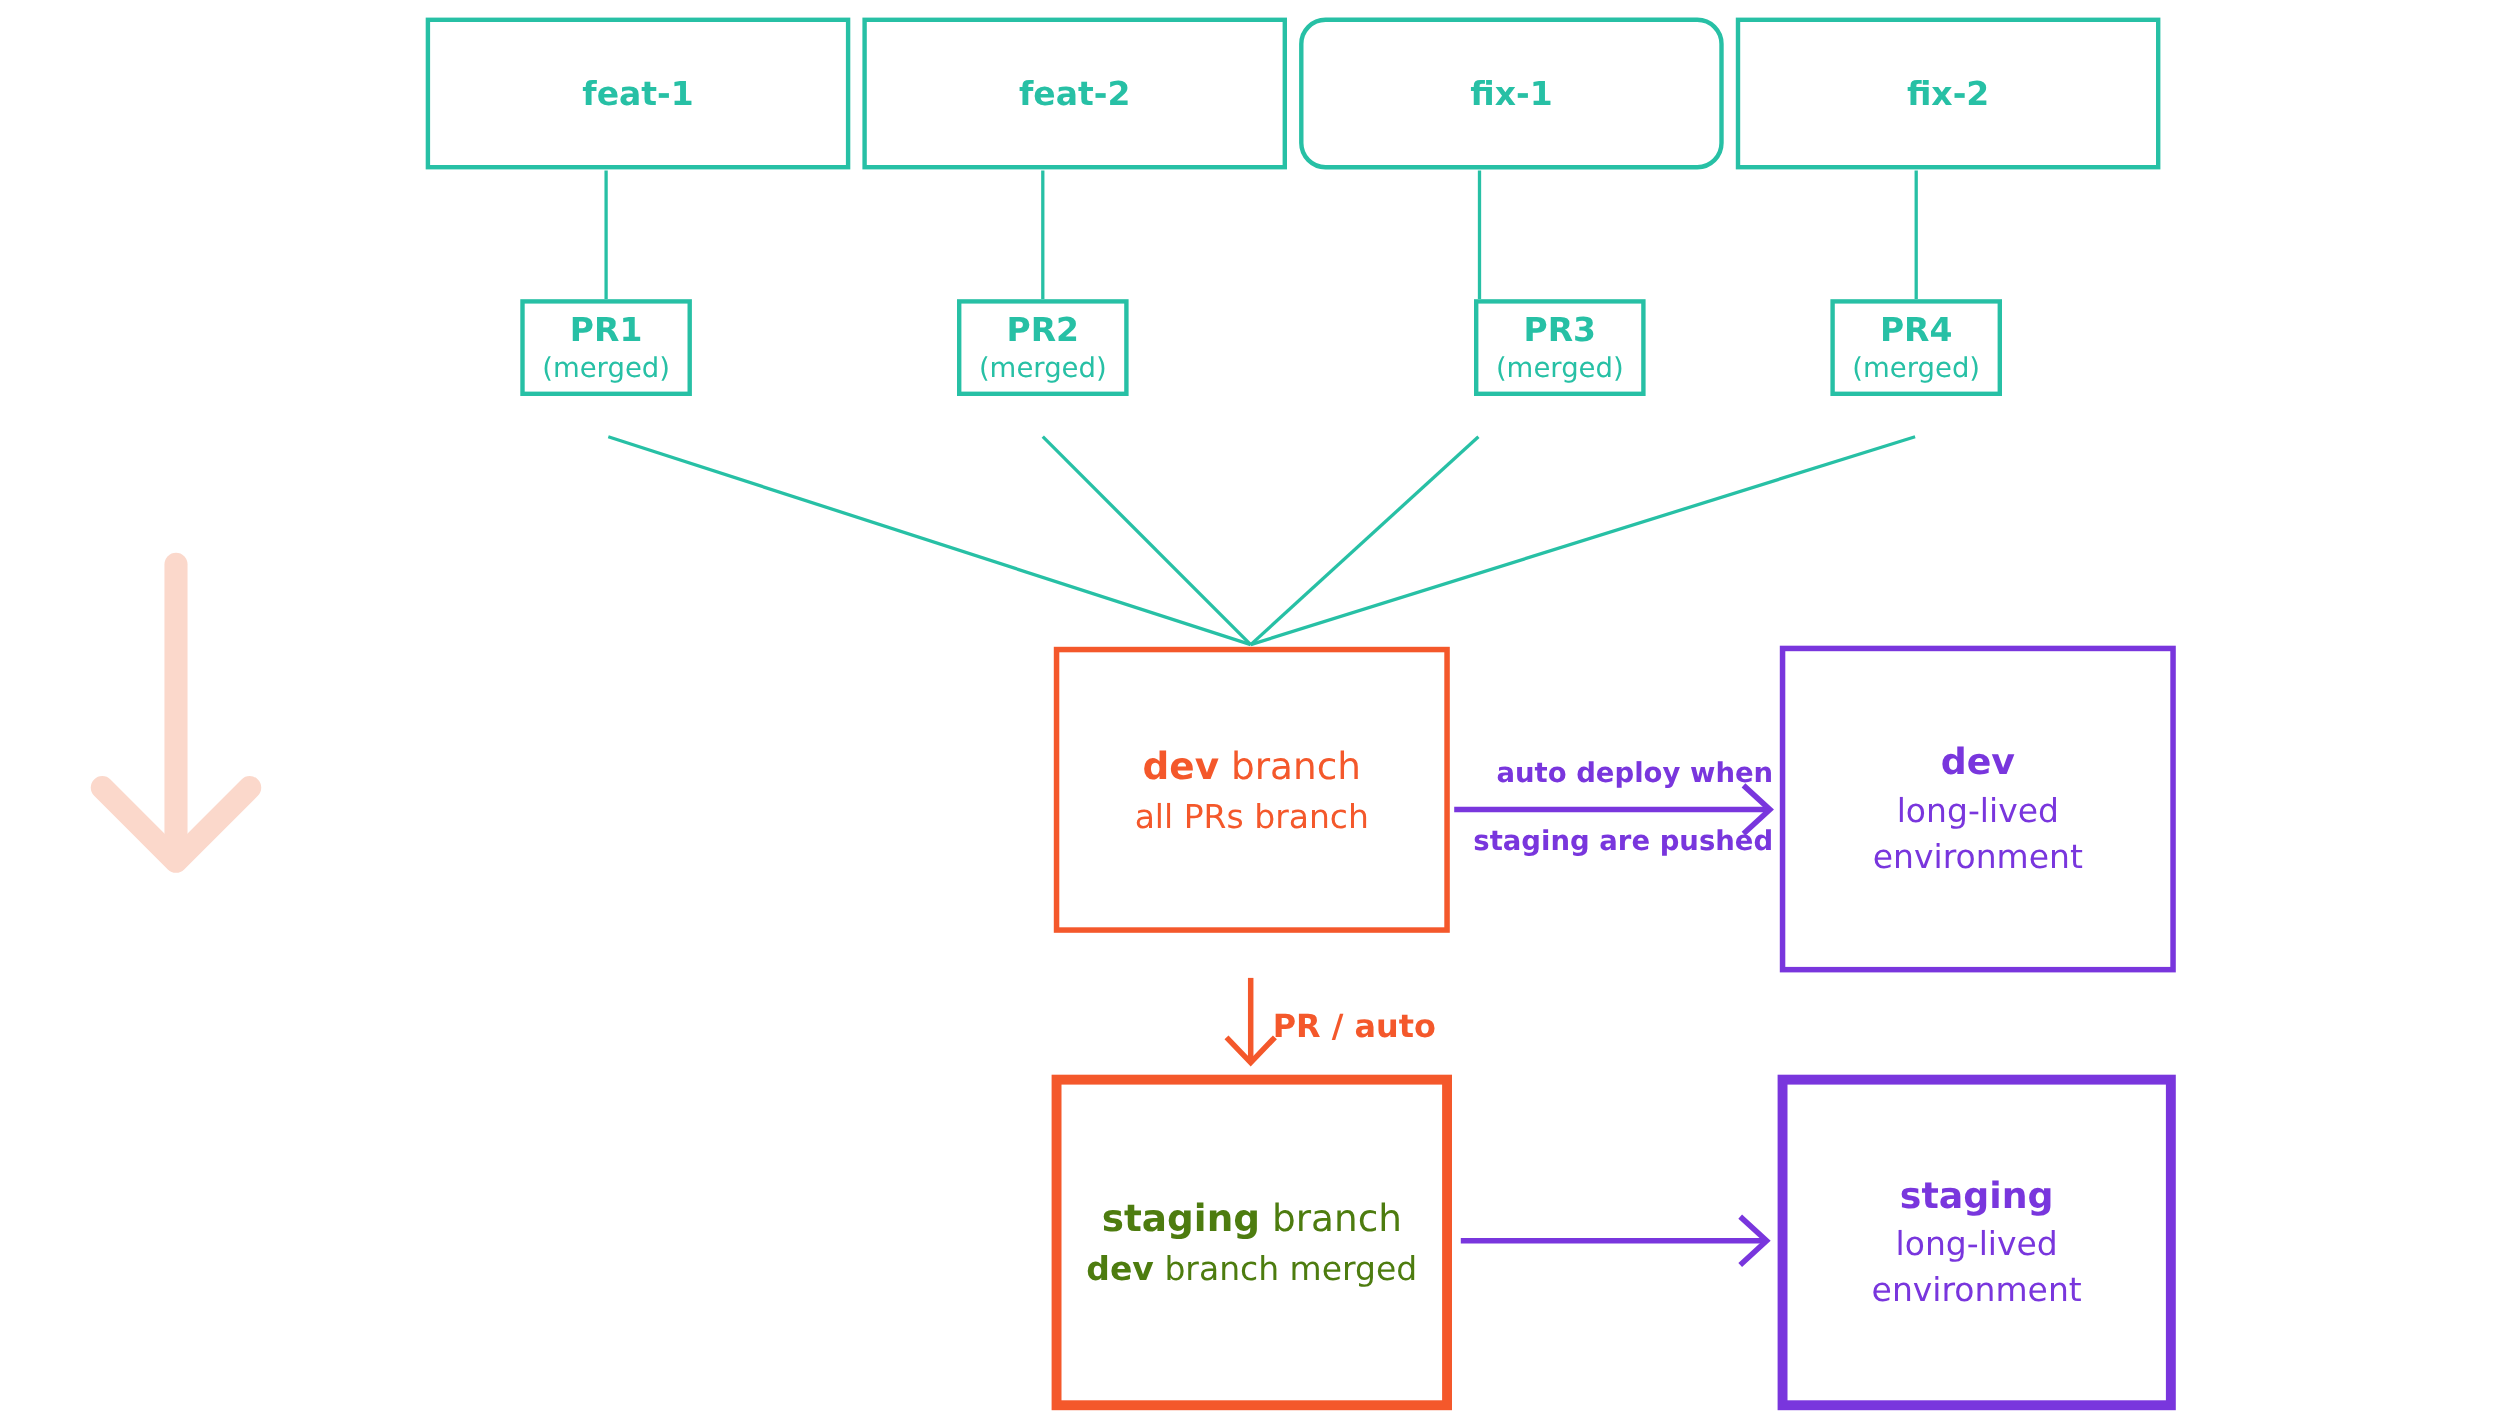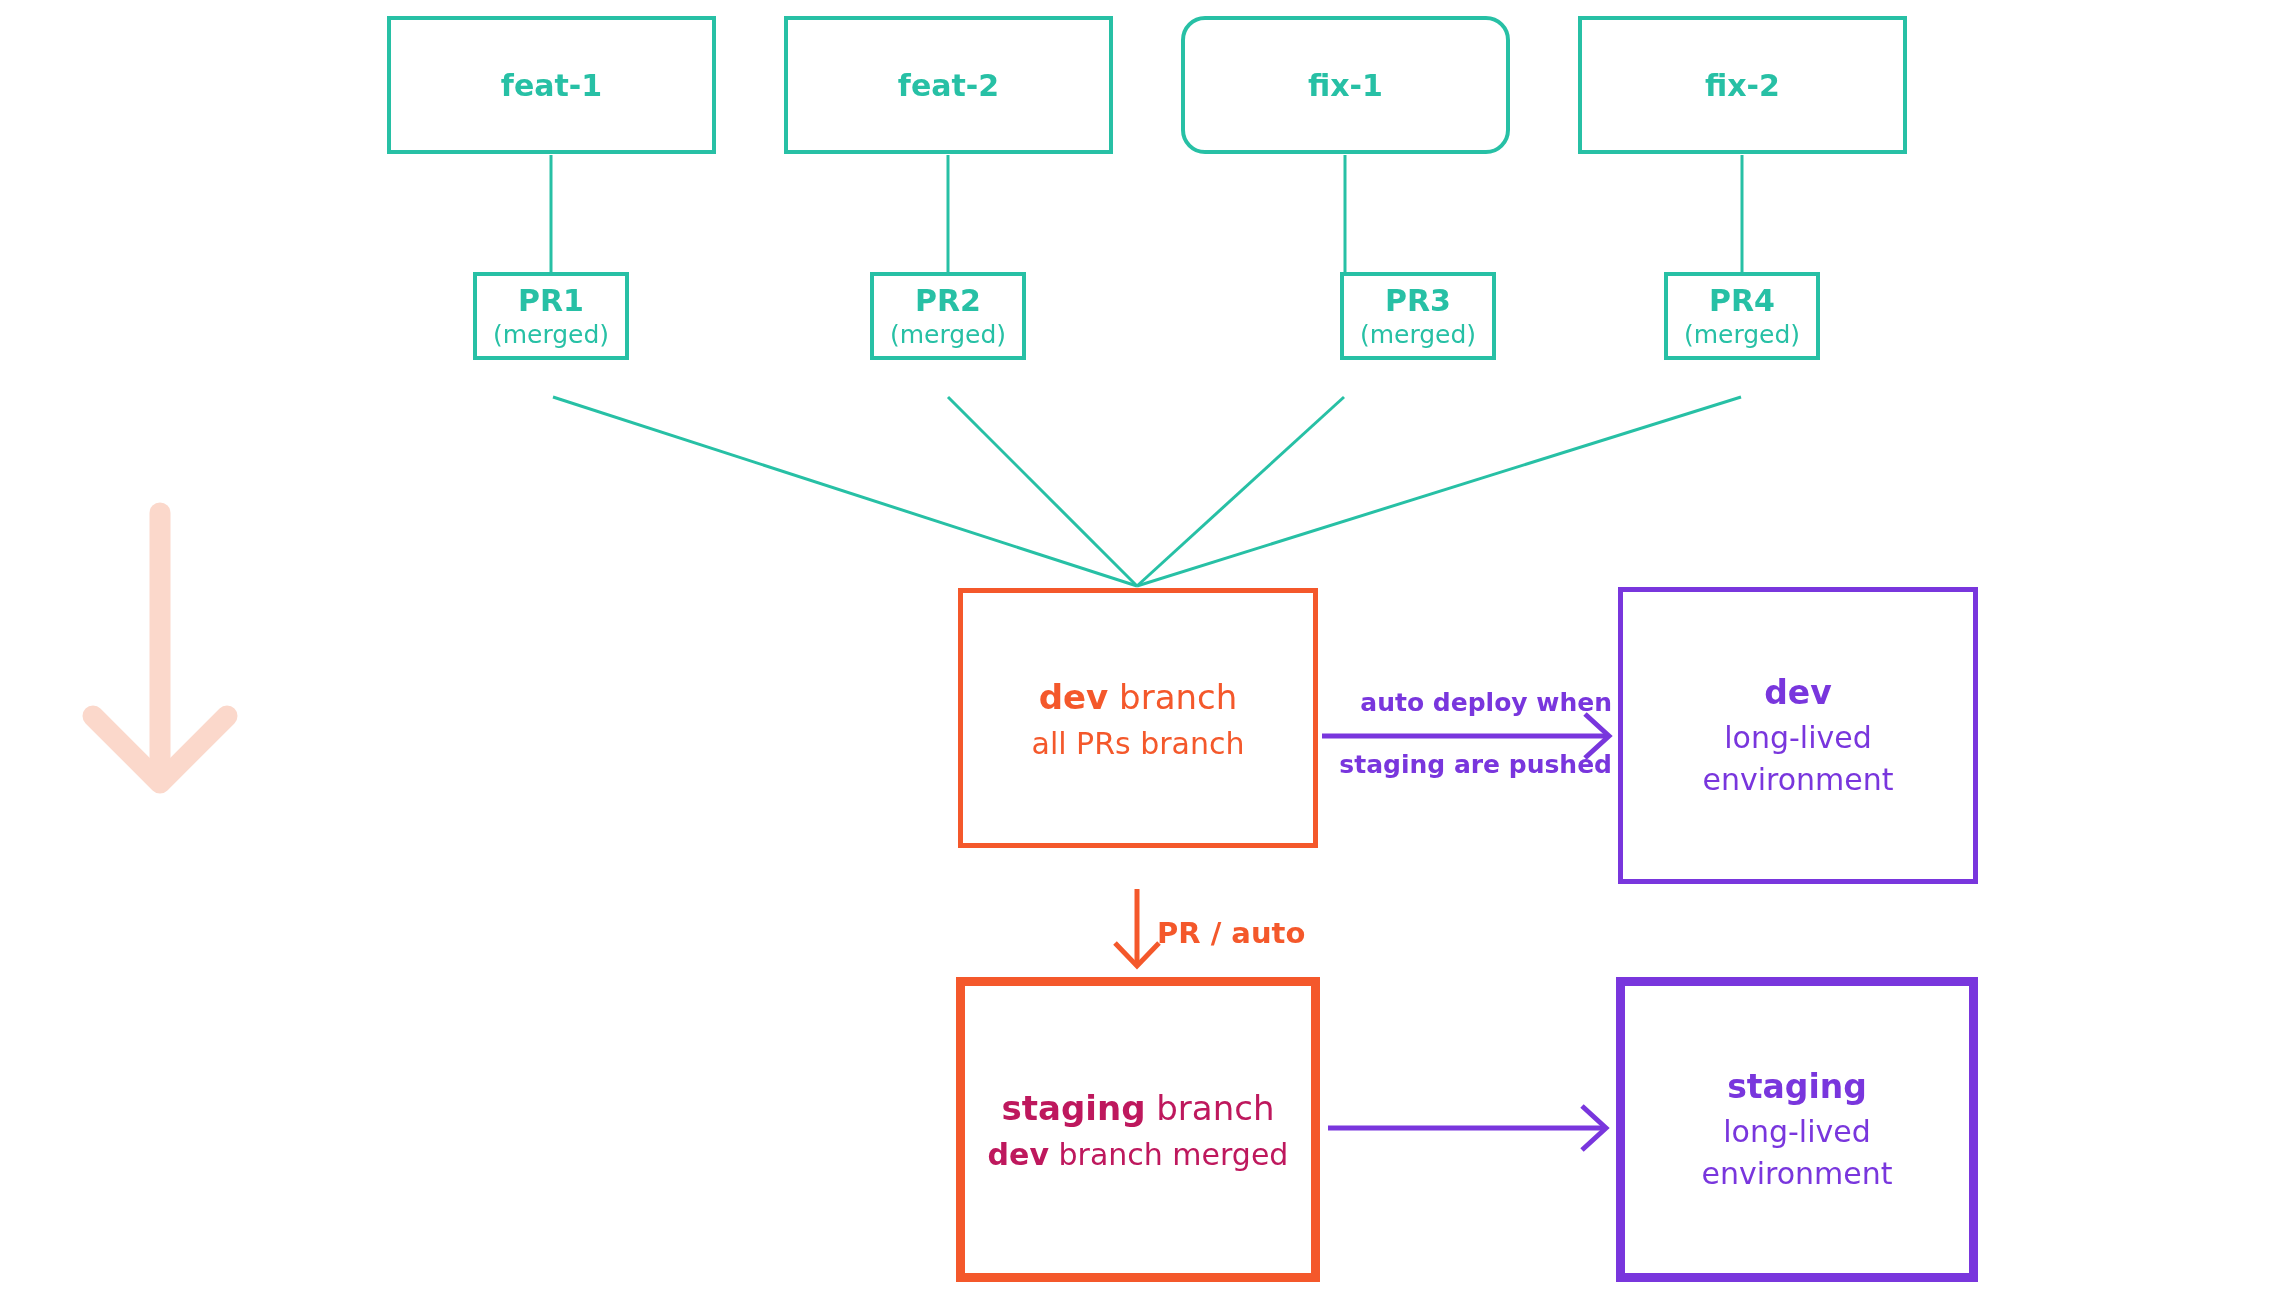--- a/index.html
+++ b/index.html
@@ -4,25 +4,25 @@
 <style>
   html,body{margin:0;padding:0;background:#ffffff;}
   body{width:2274px;height:1296px;position:relative;overflow:hidden;
        font-family:"DejaVu Sans","Liberation Sans",sans-serif;}
   #lines{position:absolute;left:0;top:0;width:2274px;height:1296px;}
   .box{position:absolute;box-sizing:border-box;background:#ffffff;
        display:flex;flex-direction:column;align-items:center;justify-content:center;
        text-align:center;}
   .teal-border{border:4px solid #27c0a5;color:#27c0a5;}
   .orange-border{border:5px solid #f4582b;color:#f4582b;}
-  .orange-border-thick{border:9px solid #f4582b;color:#be185d;}
+  .orange-border-thick{border:9px solid #f4582b;color:#4d7c0f;}
   .purple-border{border:5px solid #7936dd;color:#7936dd;}
   .purple-border-thick{border:9px solid #7936dd;color:#7936dd;}
 
-  .feat-box{top:16px;width:329px;height:138px;}
+  .feat-box{top:16px;width:386px;height:138px;}
   .feat-label{font-size:30px;font-weight:700;}
 
   .pr-box{top:272px;width:156px;height:88px;}
   .pr-name{font-size:30px;font-weight:700;line-height:1.25;}
   .pr-status{font-size:25px;font-weight:400;line-height:1.25;}
 
   .branch-title{font-size:34px;font-weight:400;line-height:1.5;}
   .branch-title .bold{font-weight:700;}
   .branch-subtitle{font-size:30px;font-weight:400;line-height:1.4;}
   .branch-subtitle .bold{font-weight:700;}

